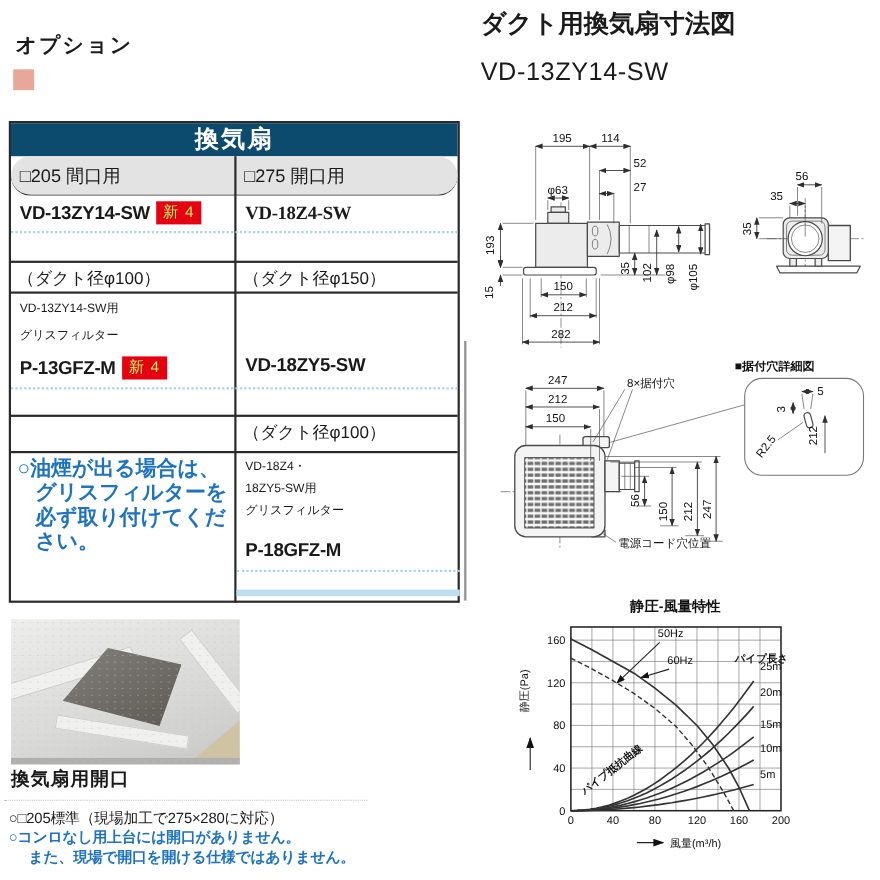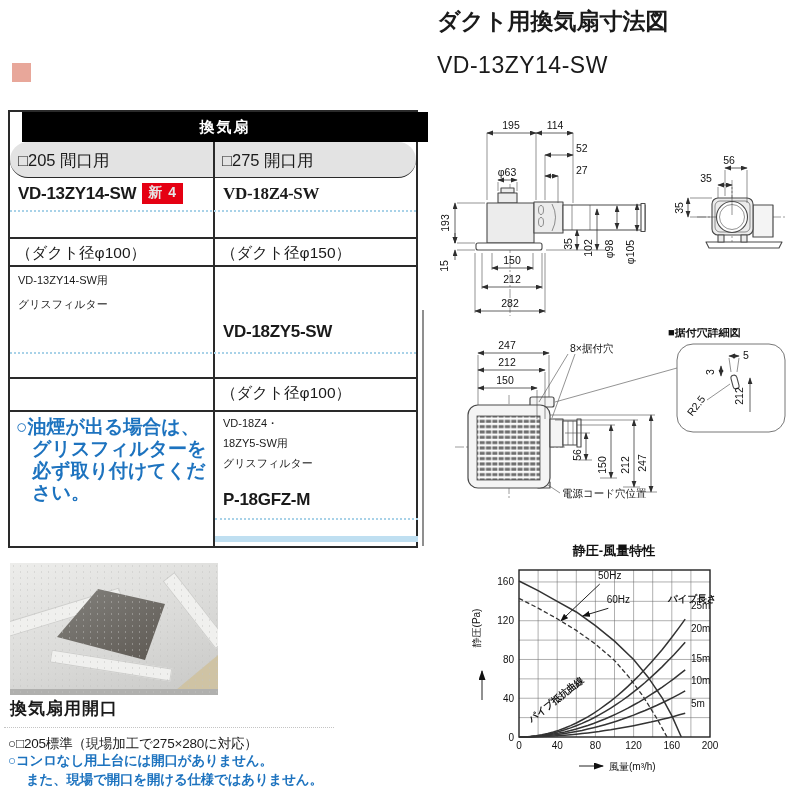--- a/index.html
+++ b/index.html
@@ -6,30 +6,30 @@
   #page{position:relative;width:800px;height:800px;background:#fff;overflow:hidden;
         font-family:"Liberation Sans","DejaVu Sans",sans-serif;color:#1a1a1a;}
   .abs{position:absolute;}
   
   .h-opt{left:14px;top:28px;font-size:19px;font-weight:600;letter-spacing:2px;}
   .pinksq{left:12px;top:63px;width:19px;height:19px;background:#e8a79a;}
   .h-sec{left:40px;top:60px;font-size:20px;font-weight:700;}
   
   #tbl{left:8px;top:110px;width:410px;height:438px;border:2px solid #2a2a2a;box-sizing:border-box;background:#fff;}
   #tbl .in{position:absolute;box-sizing:border-box;}
-  .t-head{left:0;top:0;width:100%;height:30px;background:#000000;color:#fff;font-size:15px;font-weight:700;
-          text-align:center;line-height:30px;letter-spacing:2px;margin-left:12px;}
+  .t-head{left:0;top:0;width:100%;height:30px;background:#0c4a6e;color:#fff;font-size:22px;font-weight:700;
+          text-align:center;line-height:30px;letter-spacing:2px;}
   .t-sub{left:0;top:30px;width:100%;height:36px;background:#e3e3e3;border-bottom:1.5px solid #2a2a2a;border-radius:18px;}
   .t-sub .c{position:absolute;top:0;height:36px;line-height:36px;font-size:16.5px;padding-left:8px;}
   .vdiv{left:203px;top:30px;width:1.5px;height:406px;background:#2a2a2a;}
   .hline{left:0;width:100%;height:1.5px;background:#2a2a2a;}
   .dotline{left:0;width:100%;border-top:2px dotted #a8d2e8;height:0;}
   .cell{position:absolute;font-size:11px;}
   .model{font-weight:700;font-size:17px;letter-spacing:-0.3px;}
-  .badge{display:inline-block;background:#e50012;color:#e5e5e5;font-size:14px;font-weight:700;
+  .badge{display:inline-block;background:#e50012;color:#bef264;font-size:14px;font-weight:400;
          padding:1px 6px 2px 6px;margin-left:6px;position:relative;top:-2px;letter-spacing:1px;}
   .bluenote{color:#1d73bf;font-weight:600;font-size:19px;line-height:22px;width:186px;
             padding-left:16px;text-indent:-16px;}
   .cyanbar{left:205px;top:424px;width:203px;height:6px;background:#bfdff1;}
   
   #photo{left:10px;top:563px;width:208px;height:132px;background:linear-gradient(160deg,#ededeb,#dadad8 55%,#c8c8c6);overflow:hidden;}
   #photo .sp{position:absolute;left:0;top:0;width:100%;height:100%;
      background-image:radial-gradient(#c2c2c0 1px,transparent 1px);background-size:7px 6px;opacity:.45;}
   #photo .hole{position:absolute;left:0;top:0;width:100%;height:100%;
      background:linear-gradient(150deg,#92928e,#5d5852 75%);
@@ -66,20 +66,21 @@
   #chart .ct{font:10px "Liberation Sans","DejaVu Sans",sans-serif;}
   #chart .ctt{font:700 13px "Liberation Sans","DejaVu Sans",sans-serif;}
   #chart .cl{font:10px "Liberation Sans","DejaVu Sans",sans-serif;}
   #chart .cl2{font:600 9.5px "Liberation Sans","DejaVu Sans",sans-serif;}
 </style>
 </head>
 <body>
 
 <div id="page">
 
+  <div class="abs h-opt">オプション</div>
   <div class="abs pinksq"></div>
 
   <div class="abs" id="tbl">
     <div class="in t-head">換気扇</div>
     <div class="in t-sub">
       <div class="c" style="left:0;width:203px;">□205 間口用</div>
       <div class="c" style="left:204px;width:205px;">□275 開口用</div>
     </div>
     <div class="in vdiv"></div>
 
@@ -87,20 +88,21 @@
     <div class="cell model" style="left:213px;top:72px;font-family:Liberation Serif, serif;">VD-18Z4-SW</div>
     <div class="in dotline" style="top:98px;"></div>
     <div class="in hline" style="top:125px;"></div>
 
     <div class="cell" style="left:6px;top:131px;font-size:15.5px;">（ダクト径φ100）</div>
     <div class="cell" style="left:211px;top:131px;font-size:15.5px;">（ダクト径φ150）</div>
     <div class="in hline" style="top:153px;"></div>
 
     <div class="cell" style="left:8px;top:161px;">VD-13ZY14-SW用</div>
     <div class="cell" style="left:8px;top:185px;">グリスフィルター</div>
+    <div class="cell model" style="left:8px;top:213px;"><span>P-13GFZ-M</span><span class="badge">新 4</span></div>
     <div class="cell model" style="left:213px;top:210px;">VD-18ZY5-SW</div>
     <div class="in dotline" style="top:240px;"></div>
     <div class="in hline" style="top:265px;"></div>
 
     <div class="cell" style="left:211px;top:271px;font-size:15.5px;">（ダクト径φ100）</div>
     <div class="in hline" style="top:298px;"></div>
 
     <div class="cell bluenote" style="left:6px;top:304px;">○油煙が出る場合は、グリスフィルターを必ず取り付けてください。</div>
     <div class="cell" style="left:213px;top:304px;">VD-18Z4・</div>
     <div class="cell" style="left:213px;top:324px;">18ZY5-SW用</div>

